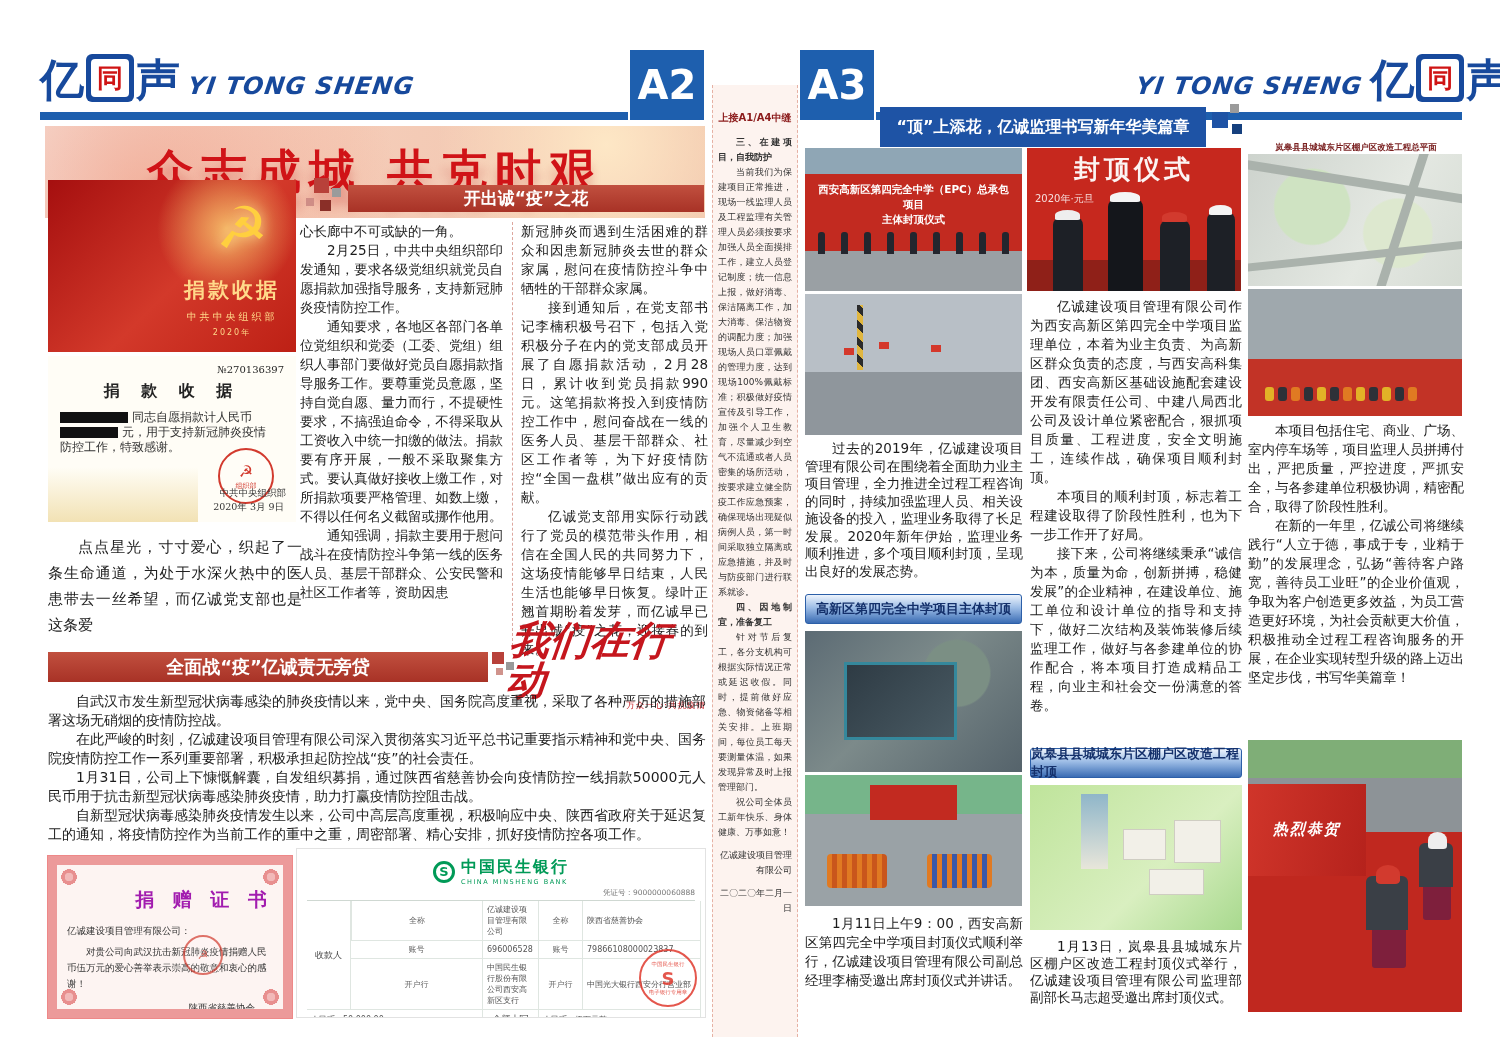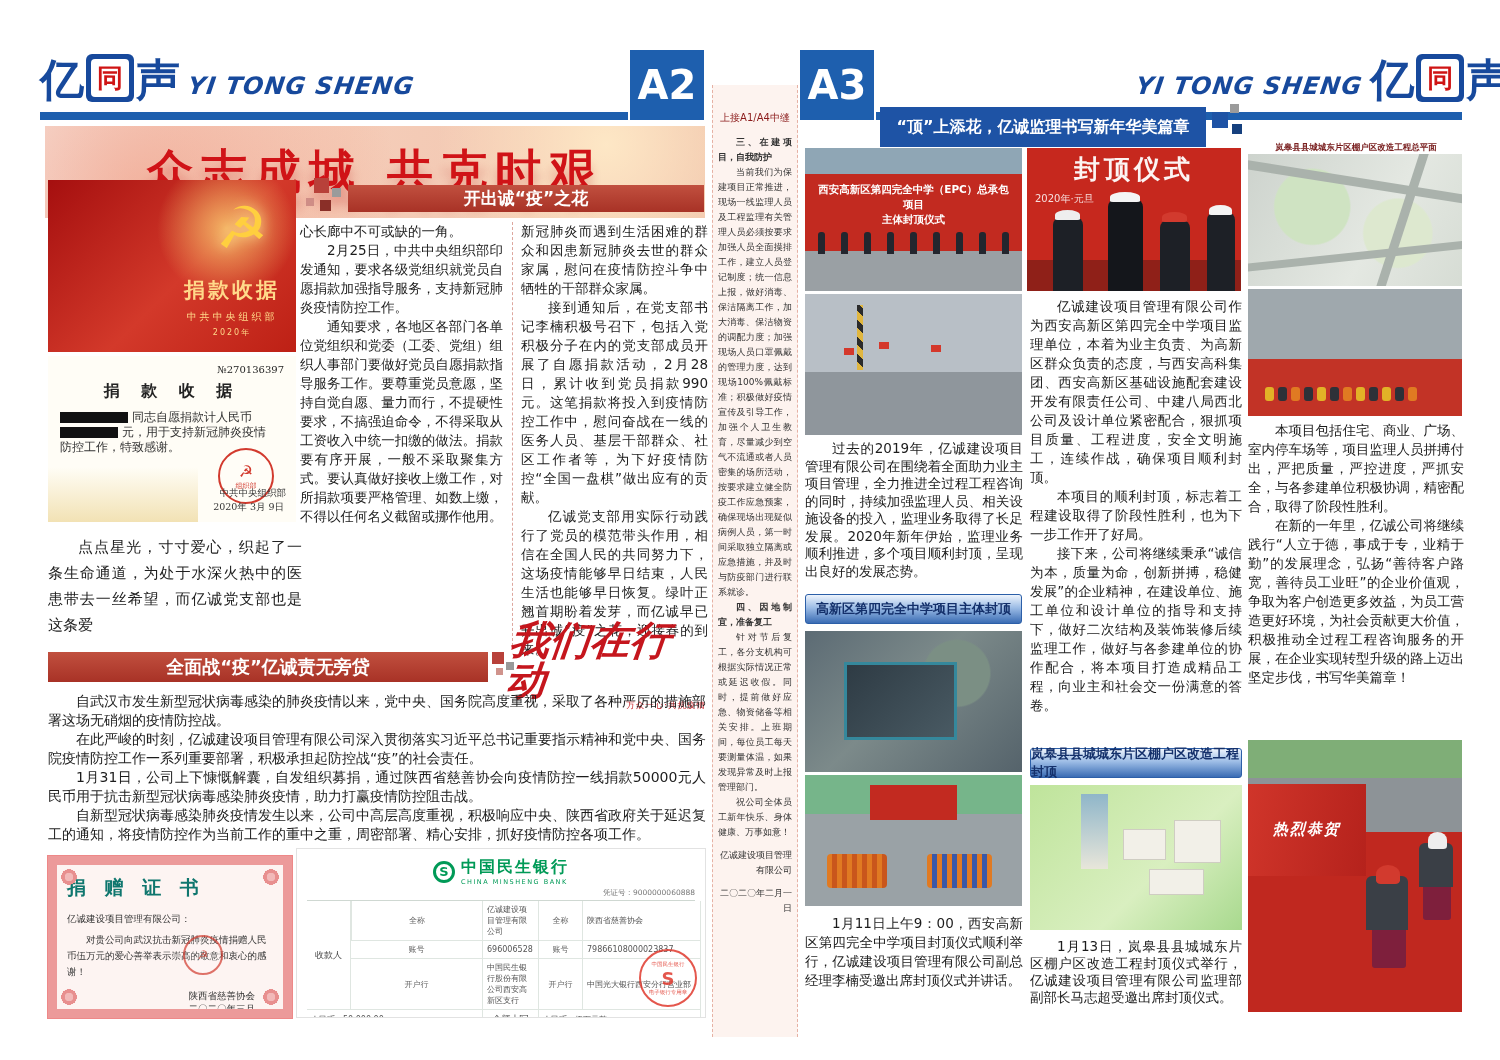--- a/index.html
+++ b/index.html
@@ -77,22 +77,22 @@
 
   .slogan { color:#c5161d; font-weight:bold; font-style:italic; transform:skewX(-6deg);
      line-height:1; }
   .slogan-sub { color:#c5161d; font-size:8.5px; text-align:right; letter-spacing:1px; }
 
   
   .cert { background:#fdf4f2; border:9px solid #ec9a9a; outline:1px solid #e88; padding:10px 10px;
      overflow:hidden; }
   .cert .corner { position:absolute; width:20px; height:20px;
      background:radial-gradient(circle,#f2b9b9 30%,#e88f8f 31%,#e88f8f 55%,rgba(232,143,143,0) 56%); }
-  .cert .tt { text-align:left; color:#0f766e; font-size:19px; font-weight:bold;
-     letter-spacing:6px; margin-top:0; }
+  .cert .tt { text-align:right; color:#a21caf; font-size:19px; font-weight:bold;
+     letter-spacing:6px; margin-top:12px; }
   .cert .to { font-size:9.5px; color:#333; margin-top:12px; }
   .cert .bd { font-size:9.5px; color:#333; margin-top:6px; line-height:16px; text-indent:2em; }
   .cert .org,.cert .dt { font-size:9.5px; color:#333; text-align:right; margin-right:18px; }
 
   
   .bank { background:#fff; border:1px solid #e2e2e2; padding:6px 10px; color:#555; overflow:hidden; }
   .bank .head { display:flex; align-items:center; justify-content:center; gap:6px; margin-top:2px; }
   .bank .slogo { width:22px; height:22px; border:3px solid #009a57; border-radius:50%;
      color:#009a57; font-weight:bold; font-size:13px; display:flex; align-items:center; justify-content:center; }
   .bank .bn { color:#009a57; }
@@ -107,21 +107,21 @@
   .bgrid .mid { justify-content:center; text-align:center; font-size:9px; color:#444; }
   .bank .bseal { position:absolute; right:8px; bottom:10px; width:58px; height:58px;
      border:2px solid #e03a2e; border-radius:50%; color:#e03a2e; display:flex;
      flex-direction:column; align-items:center; justify-content:center; opacity:.85; }
   .bank .bseal .s { font-size:18px; font-weight:bold; }
   .bank .bseal .st { font-size:5.5px; }
 
   
   .gutter { background:#fdf3ef; border-left:1px dashed #e6b1a4; border-right:1px dashed #e6b1a4;
      padding:26px 5px 10px 5px; }
-  .gutter .hd { font-size:10px; font-weight:normal; color:#8b1a1a; text-align:center; margin-bottom:10px; }
+  .gutter .hd { font-size:10px; font-weight:bold; color:#8b1a1a; text-align:center; margin-bottom:10px; }
   .gutter p { font-size:9px; color:#333; line-height:15px; text-align:justify; text-indent:2em; }
   .gutter p.h { font-weight:bold; }
   .gutter p.sign { text-indent:0; text-align:right; margin-top:8px; }
 
   
   .photo { overflow:hidden; position:absolute; }
   .ph-cap { font-size:8.5px; font-weight:bold; color:#7a2020; text-align:center; }
   .stagephoto { background:linear-gradient(to bottom,#8fa6b5 0 18%,#c22a20 18% 72%,#9aa0a4 72% 100%); }
   .stagephoto .bt { position:absolute; left:0; right:0; top:24%; text-align:center; color:#fff;
      font-weight:bold; font-size:10.5px; line-height:15px; padding:0 12px; }
@@ -225,20 +225,21 @@
   <i style="left:26px; top:10px; width:9px; height:9px; background:#9b9b9b;"></i>
   <i style="left:0; top:20px; width:8px; height:8px; background:#cf8d86;"></i>
   <i style="left:14px; top:22px; width:11px; height:11px; background:#8a2f28;"></i>
 </div>
 <div class="abs redbar" style="left:348px; top:185px; width:356px; height:27px; font-size:17px;">开出诚“疫”之花</div>
 
 <div class="abs col" style="left:300px; top:222px; width:203px; height:424px;">
   <p class="cont">心长廊中不可或缺的一角。</p>
   <p>2月25日，中共中央组织部印发通知，要求各级党组织就党员自愿捐款加强指导服务，支持新冠肺炎疫情防控工作。</p>
   <p>通知要求，各地区各部门各单位党组织和党委（工委、党组）组织人事部门要做好党员自愿捐款指导服务工作。要尊重党员意愿，坚持自觉自愿、量力而行，不提硬性要求，不搞强迫命令，不得采取从工资收入中统一扣缴的做法。捐款要有序开展，一般不采取聚集方式。要认真做好接收上缴工作，对所捐款项要严格管理、如数上缴，不得以任何名义截留或挪作他用。</p>
+  <p>通知强调，捐款主要用于慰问战斗在疫情防控斗争第一线的医务人员、基层干部群众、公安民警和社区工作者等，资助因患</p>
 </div>
 <div class="abs col" style="left:512px; top:222px; width:196px; height:424px; border-left:1px dashed #dda79e; padding-left:8px;">
   <p class="cont">新冠肺炎而遇到生活困难的群众和因患新冠肺炎去世的群众家属，慰问在疫情防控斗争中牺牲的干部群众家属。</p>
   <p>接到通知后，在党支部书记李楠积极号召下，包括入党积极分子在内的党支部成员开展了自愿捐款活动，2月28日，累计收到党员捐款990元。这笔捐款将投入到疫情防控工作中，慰问奋战在一线的医务人员、基层干部群众、社区工作者等，为下好疫情防控“全国一盘棋”做出应有的贡献。</p>
   <p>亿诚党支部用实际行动践行了党员的模范带头作用，相信在全国人民的共同努力下，这场疫情能够早日结束，人民生活也能够早日恢复。绿叶正翘首期盼着发芽，而亿诚早已开出诚“疫”之花，迎接春的到来。</p>
 </div>
 
 <div class="abs redbar" style="left:48px; top:652px; width:440px; height:30px; font-size:18px;">全面战“疫”亿诚责无旁贷</div>
 <div class="deco" style="left:492px; top:650px;">
   <i style="left:0; top:2px; width:12px; height:12px; background:#b8413a;"></i>

